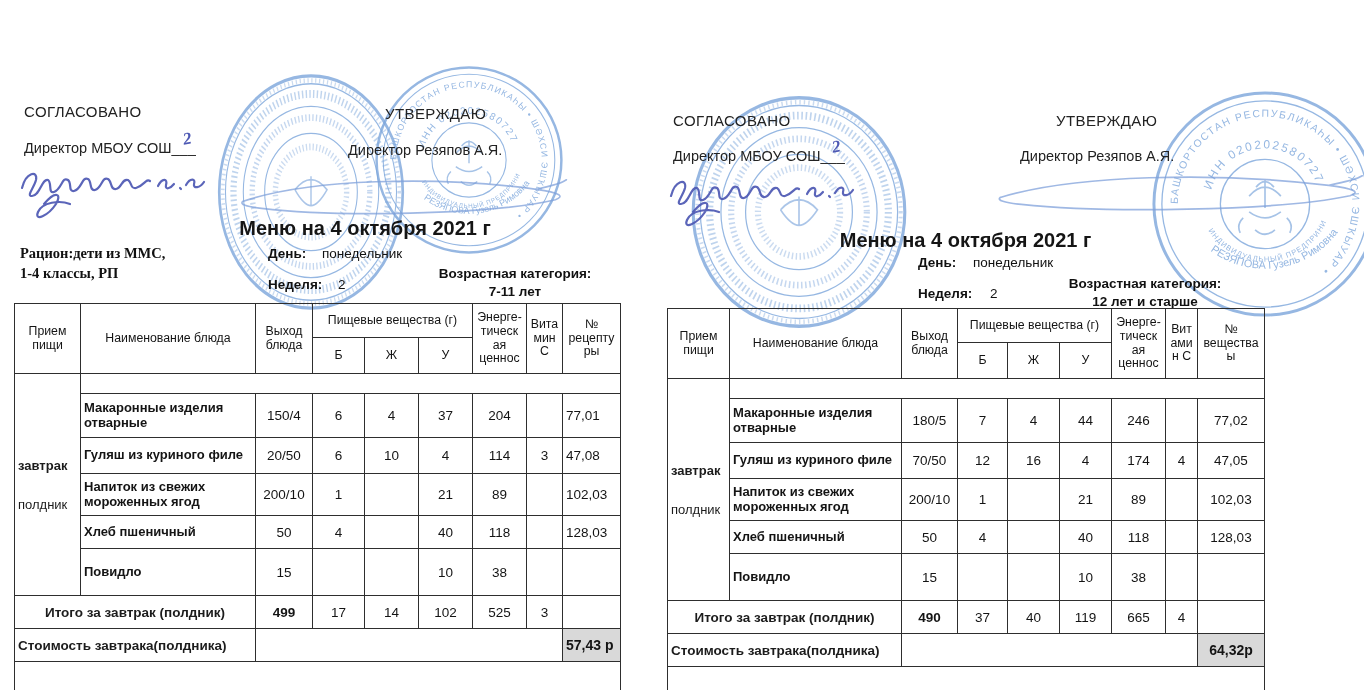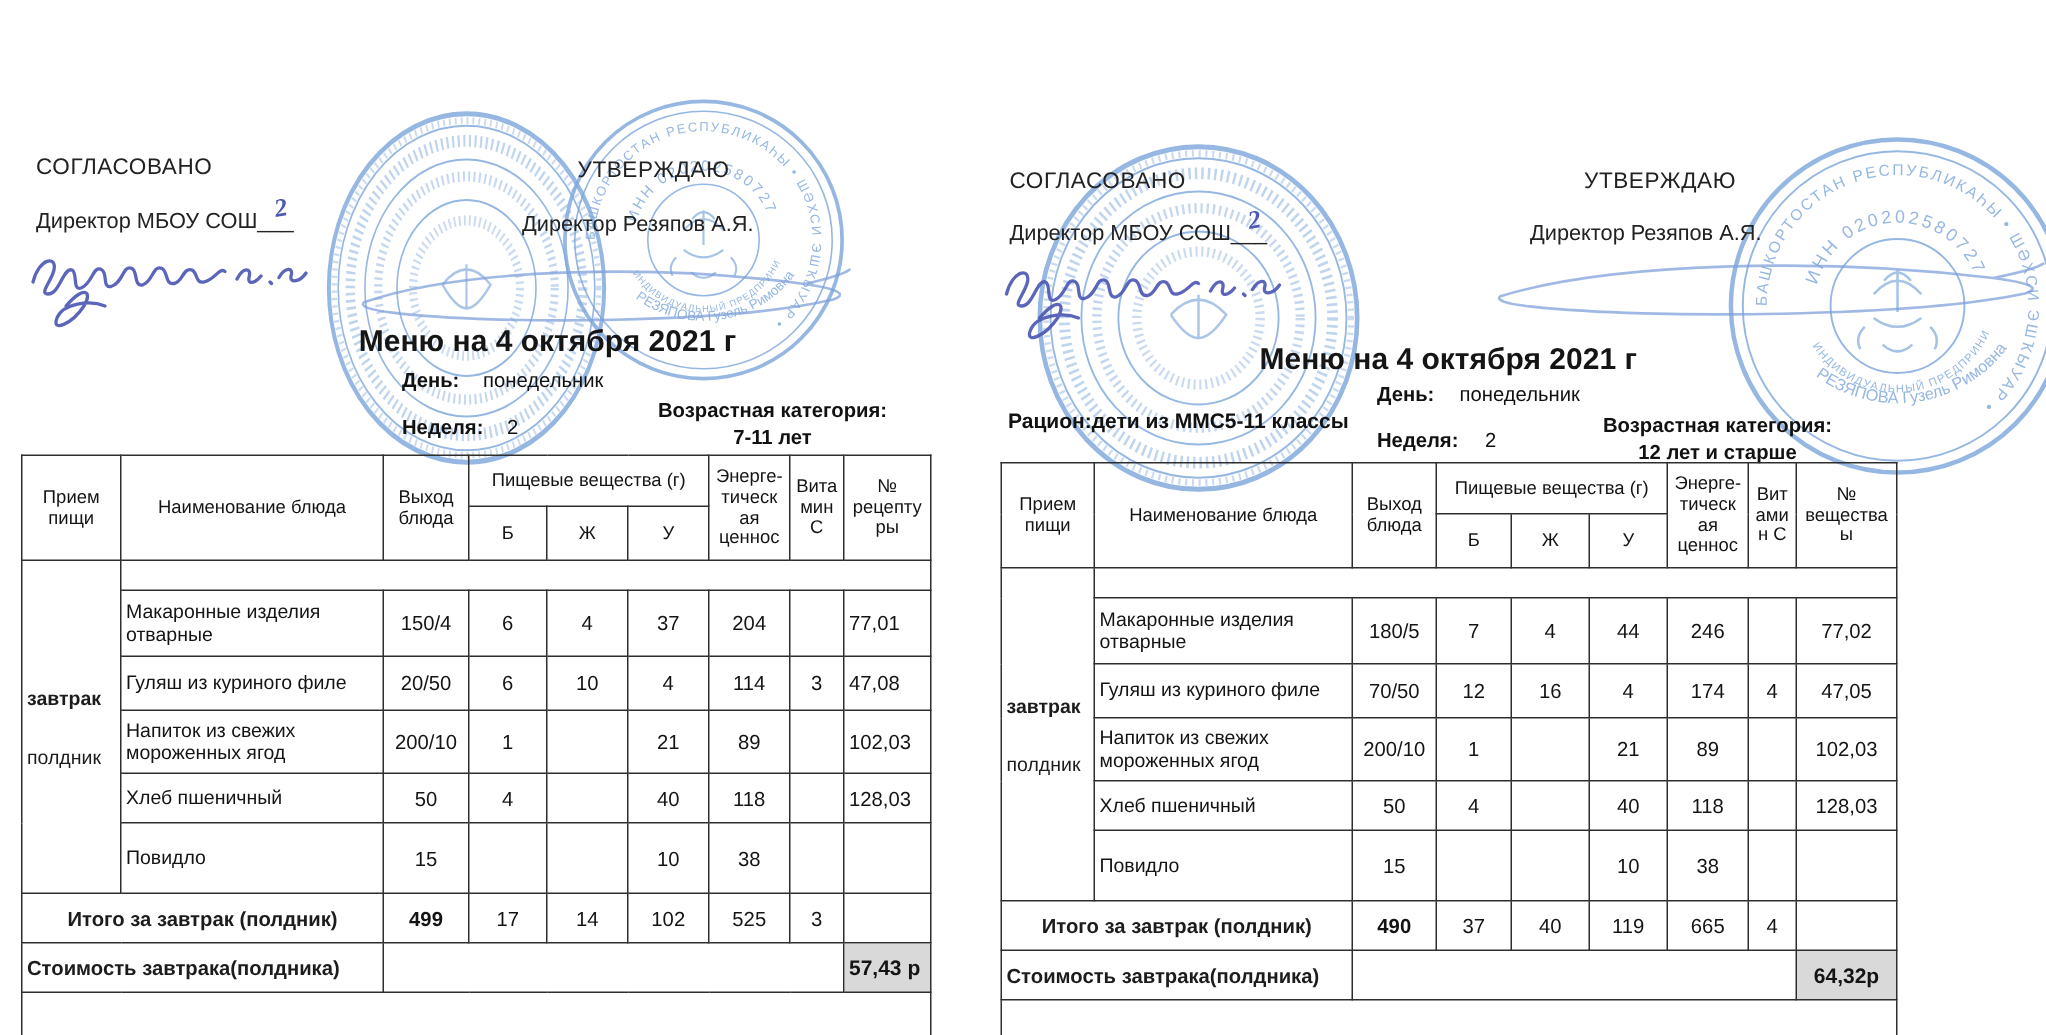--- a/index.html
+++ b/index.html
@@ -15,21 +15,21 @@
   .meta-value{font-size:13.5px;color:#111;}
   .age-block{font-weight:bold;font-size:13.5px;text-align:center;line-height:18px;color:#111;}
   .hand-num{font-family:"Liberation Serif",serif;font-style:italic;font-weight:bold;
             color:#4e59b4;font-size:17px;transform:rotate(-10deg);}
 
   table.menu{border-collapse:collapse;table-layout:fixed;background:transparent;}
   table.menu th,table.menu td{border:1.7px solid #2e2e2e;padding:1px 3px;overflow:hidden;
       font-family:"Liberation Sans",sans-serif;vertical-align:middle;}
   table.menu th{font-weight:normal;font-size:12.3px;line-height:1.13;text-align:center;color:#141414;}
   th.th-dish,th.th-output{text-align:left;padding-left:6px;}
-  td.dish{font-size:13px;line-height:1.15;text-align:left;padding-left:6px;color:#141414;}
+  td.dish{font-size:13px;line-height:1.15;text-align:left;padding-left:6px;color:#141414;font-weight:bold;}
   td.num{font-size:13.5px;text-align:center;color:#141414;}
   td.rec-left{text-align:left;padding-left:8px;}
   td.meal-cell{vertical-align:top;text-align:left;padding-left:3px;font-size:13px;}
   .meal-top{font-weight:bold;display:block;margin-top:1px;}
   .meal-bottom{display:block;margin-top:24px;}
   td.total-label{font-weight:bold;font-size:13.5px;text-align:center;padding-left:6px;}
   td.total-out{font-weight:bold;}
   td.cost-label{font-weight:bold;font-size:13.5px;text-align:left;padding-left:6px;}
   td.cost-value{background:#d9d9d9;font-weight:bold;font-size:14px;}
   .thr1{height:34px}.thr2{height:36px}
@@ -93,20 +93,24 @@
       <path d="M142,28 C146,20 152,20 150,27 C149,32 154,31 158,26 M164,30 l1,1 M170,27 C174,20 180,20 178,26 C177,31 184,30 188,24"></path>
       <path d="M28,46 C40,32 46,36 40,46 C32,58 18,64 22,54 C26,44 44,42 54,46"></path>
     </g>
   </svg>
 
   <div class="abs caps-label" style="left:385px;top:105px;">УТВЕРЖДАЮ</div>
   <div class="abs signer" style="left:348px;top:142px;">Директор Резяпов А.Я.</div>
 
   <div class="abs doc-title" style="left:65px;top:217px;width:600px;">Меню на 4 октября 2021 г</div>
 
+  <div class="abs ration-serif" style="left:20px;top:243px;width:240px;">
+    <span>Рацион:дети из ММС,</span><br>
+    <span>1-4 классы, РП</span>
+  </div>
   <div class="abs meta-label" style="left:268px;top:246px;">День:</div>
   <div class="abs meta-value" style="left:322px;top:246px;">понедельник</div>
   <div class="abs meta-label" style="left:268px;top:277px;">Неделя:</div>
   <div class="abs meta-value" style="left:338px;top:277px;">2</div>
   <div class="abs age-block" style="left:415px;top:265px;width:200px;">
     <span>Возрастная категория:</span><br>
     <span>7-11 лет</span>
   </div>
 
   <table class="menu abs" style="left:14px;top:303px;width:606px;">
@@ -265,24 +269,20 @@
       <path d="M142,28 C146,20 152,20 150,27 C149,32 154,31 158,26 M164,30 l1,1 M170,27 C174,20 180,20 178,26 C177,31 184,30 188,24"></path>
       <path d="M28,46 C40,32 46,36 40,46 C32,58 18,64 22,54 C26,44 44,42 54,46"></path>
     </g>
   </svg>
 
   <div class="abs caps-label" style="left:1056px;top:112px;">УТВЕРЖДАЮ</div>
   <div class="abs signer" style="left:1020px;top:148px;">Директор Резяпов А.Я.</div>
 
   <div class="abs doc-title" style="left:667px;top:229px;width:597px;">Меню на 4 октября 2021 г</div>
 
-  <div class="abs ration-sans" style="left:672px;top:272px;width:260px;">
-    <span>Рацион:дети из ММС5-11 классы</span>
-    <span></span>
-  </div>
   <div class="abs meta-label" style="left:918px;top:255px;">День:</div>
   <div class="abs meta-value" style="left:973px;top:255px;">понедельник</div>
   <div class="abs meta-label" style="left:918px;top:286px;">Неделя:</div>
   <div class="abs meta-value" style="left:990px;top:286px;">2</div>
   <div class="abs age-block" style="left:1040px;top:275px;width:210px;">
     <span>Возрастная категория:</span><br>
     <span>12 лет и старше</span>
   </div>
 
   <table class="menu abs" style="left:667px;top:308px;width:597px;">

